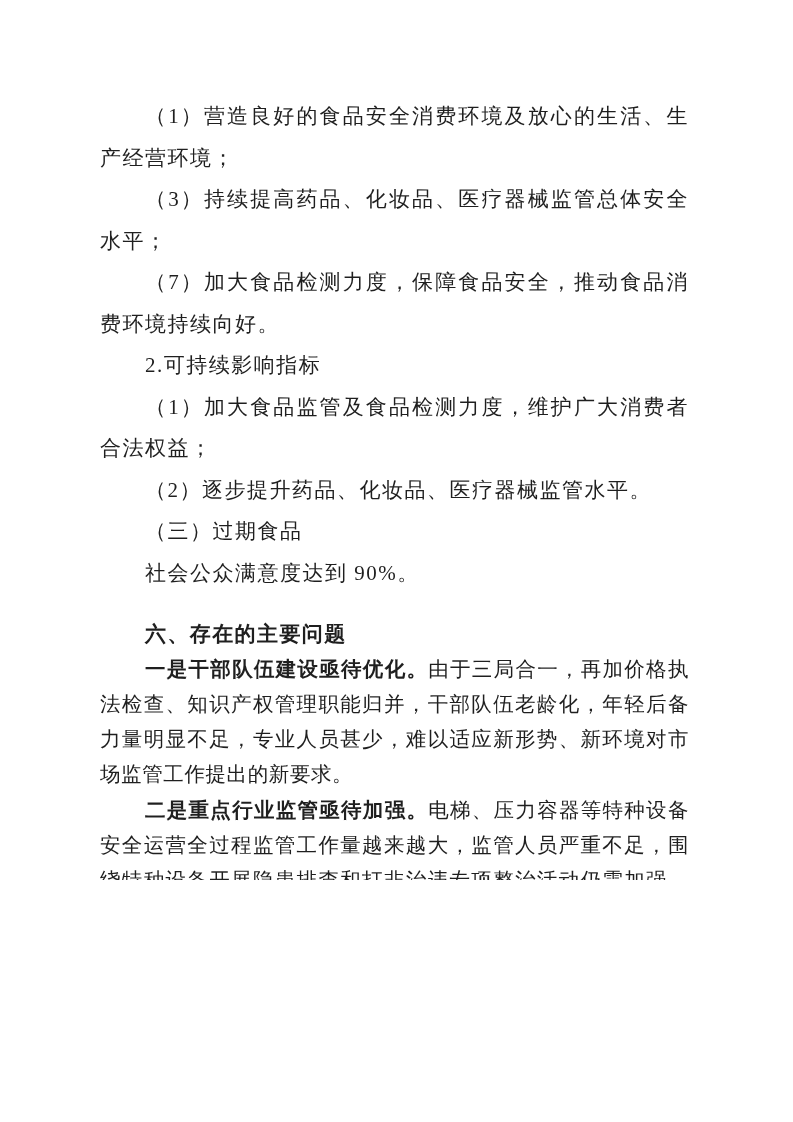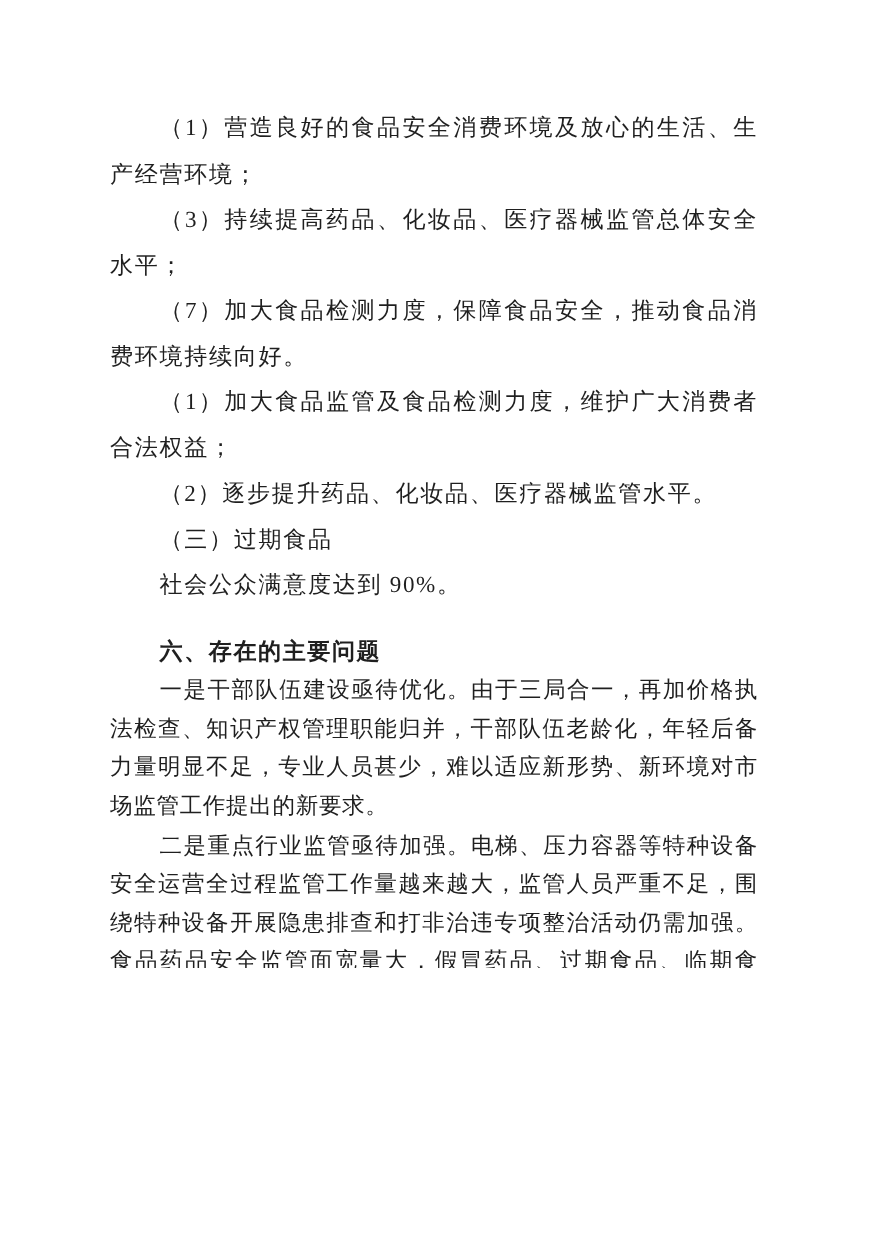--- a/index.html
+++ b/index.html
@@ -41,21 +41,21 @@
     letter-spacing: 0.6px;
   }
   .heading {
     font-weight: 700;
     font-family: "Liberation Sans", "DejaVu Sans", sans-serif;
     font-size: 21px;
     letter-spacing: 1.4px;
     margin-top: 22px;
   }
   .lead {
-    font-weight: 400;
+    font-weight: 700;
     font-family: "Liberation Sans", "DejaVu Sans", sans-serif;
   }
   .page-footer {
     position: absolute;
     left: 0;
     right: 0;
     top: 1035px;
     text-align: center;
     font-size: 16px;
     color: #1f1f1f;
@@ -63,20 +63,21 @@
   }
 </style>
 </head>
 <body>
 
 <div class="page">
   <main class="content" id="doc-content">
       <p class="para style-a indent">（1）营造良好的食品安全消费环境及放心的生活、生产经营环境；</p>
       <p class="para style-a indent">（3）持续提高药品、化妆品、医疗器械监管总体安全水平；</p>
       <p class="para style-a indent">（7）加大食品检测力度，保障食品安全，推动食品消费环境持续向好。</p>
+      <p class="para style-a indent">2.可持续影响指标</p>
       <p class="para style-a indent">（1）加大食品监管及食品检测力度，维护广大消费者合法权益；</p>
       <p class="para style-a indent">（2）逐步提升药品、化妆品、医疗器械监管水平。</p>
       <p class="para style-a indent">（三）过期食品</p>
       <p class="para style-a indent">社会公众满意度达到 90%。</p>
       <p class="para style-b indent heading">六、存在的主要问题</p>
       <p class="para style-b indent"><b class="lead">一是干部队伍建设亟待优化。</b><span>由于三局合一，再加价格执法检查、知识产权管理职能归并，干部队伍老龄化，年轻后备力量明显不足，专业人员甚少，难以适应新形势、新环境对市场监管工作提出的新要求。</span></p>
       <p class="para style-b indent"><b class="lead">二是重点行业监管亟待加强。</b><span>电梯、压力容器等特种设备安全运营全过程监管工作量越来越大，监管人员严重不足，围绕特种设备开展隐患排查和打非治违专项整治活动仍需加强。食品药品安全监管面宽量大，假冒药品、过期食品、临期食品、包装标识不全、受潮生虫霉变等问题食品难以杜绝，安全形势严峻。</span></p>
     </main>
   <footer class="page-footer">
     <span>33</span>

